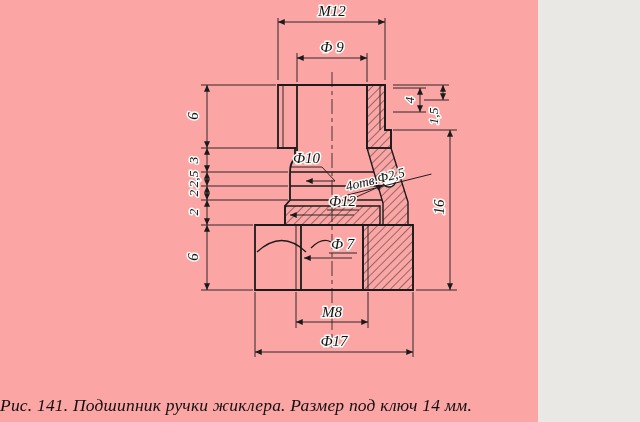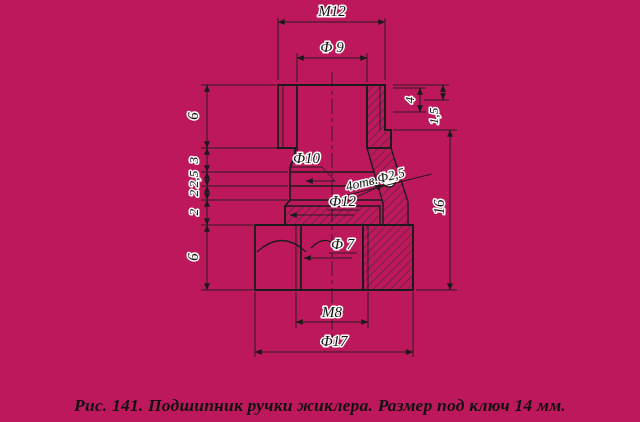--- a/index.html
+++ b/index.html
@@ -1,19 +1,19 @@
 <!DOCTYPE html>
 <html><head>
 <meta charset="utf-8">
 <style>
   html,body{margin:0;padding:0;background:#e9e8e4}
-  .stage{position:relative;width:640px;height:422px;background:#be185d;overflow:hidden;font-family:"Liberation Serif",serif}
+  .stage{position:relative;width:538px;height:422px;background:#fca5a5;overflow:hidden;font-family:"Liberation Serif",serif}
   .stage svg{position:absolute;top:0;left:0;display:block}
-  .caption{position:absolute;left:0;right:0;bottom:6px;text-align:center;
-           font-style:italic;font-weight:bold;font-size:17.5px;color:#101010;
+  .caption{position:absolute;left:0;right:0;bottom:6px;text-align:left;
+           font-style:italic;font-weight:normal;font-size:17.5px;color:#101010;
            font-family:"Liberation Serif",serif;letter-spacing:.2px}
   .outline{stroke:#1b1b1b;stroke-width:1.8;fill:none;stroke-linecap:square}
   .med{stroke:#1b1b1b;stroke-width:1.3;fill:none}
   .thin{stroke:#1b1b1b;stroke-width:.9;fill:none}
   .cl{stroke:#1b1b1b;stroke-width:.8;fill:none;stroke-dasharray:15 4 4 4}
   .hatch{fill:url(#hatchp);stroke:#1b1b1b;stroke-width:1.4}
   .lbl{font-family:"Liberation Serif",serif;font-style:italic;font-size:15px;fill:#101010;
        paint-order:stroke;stroke:#fbfaf7;stroke-width:3px;stroke-linejoin:round}
   .lbl-s{font-family:"Liberation Serif",serif;font-style:italic;font-size:13.5px;fill:#101010;
        paint-order:stroke;stroke:#fbfaf7;stroke-width:3px;stroke-linejoin:round}

